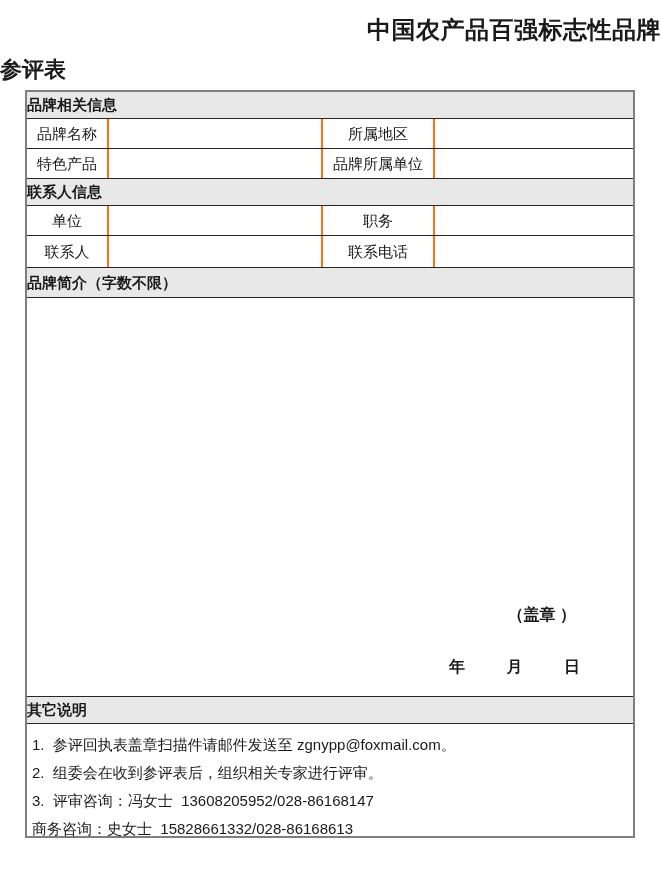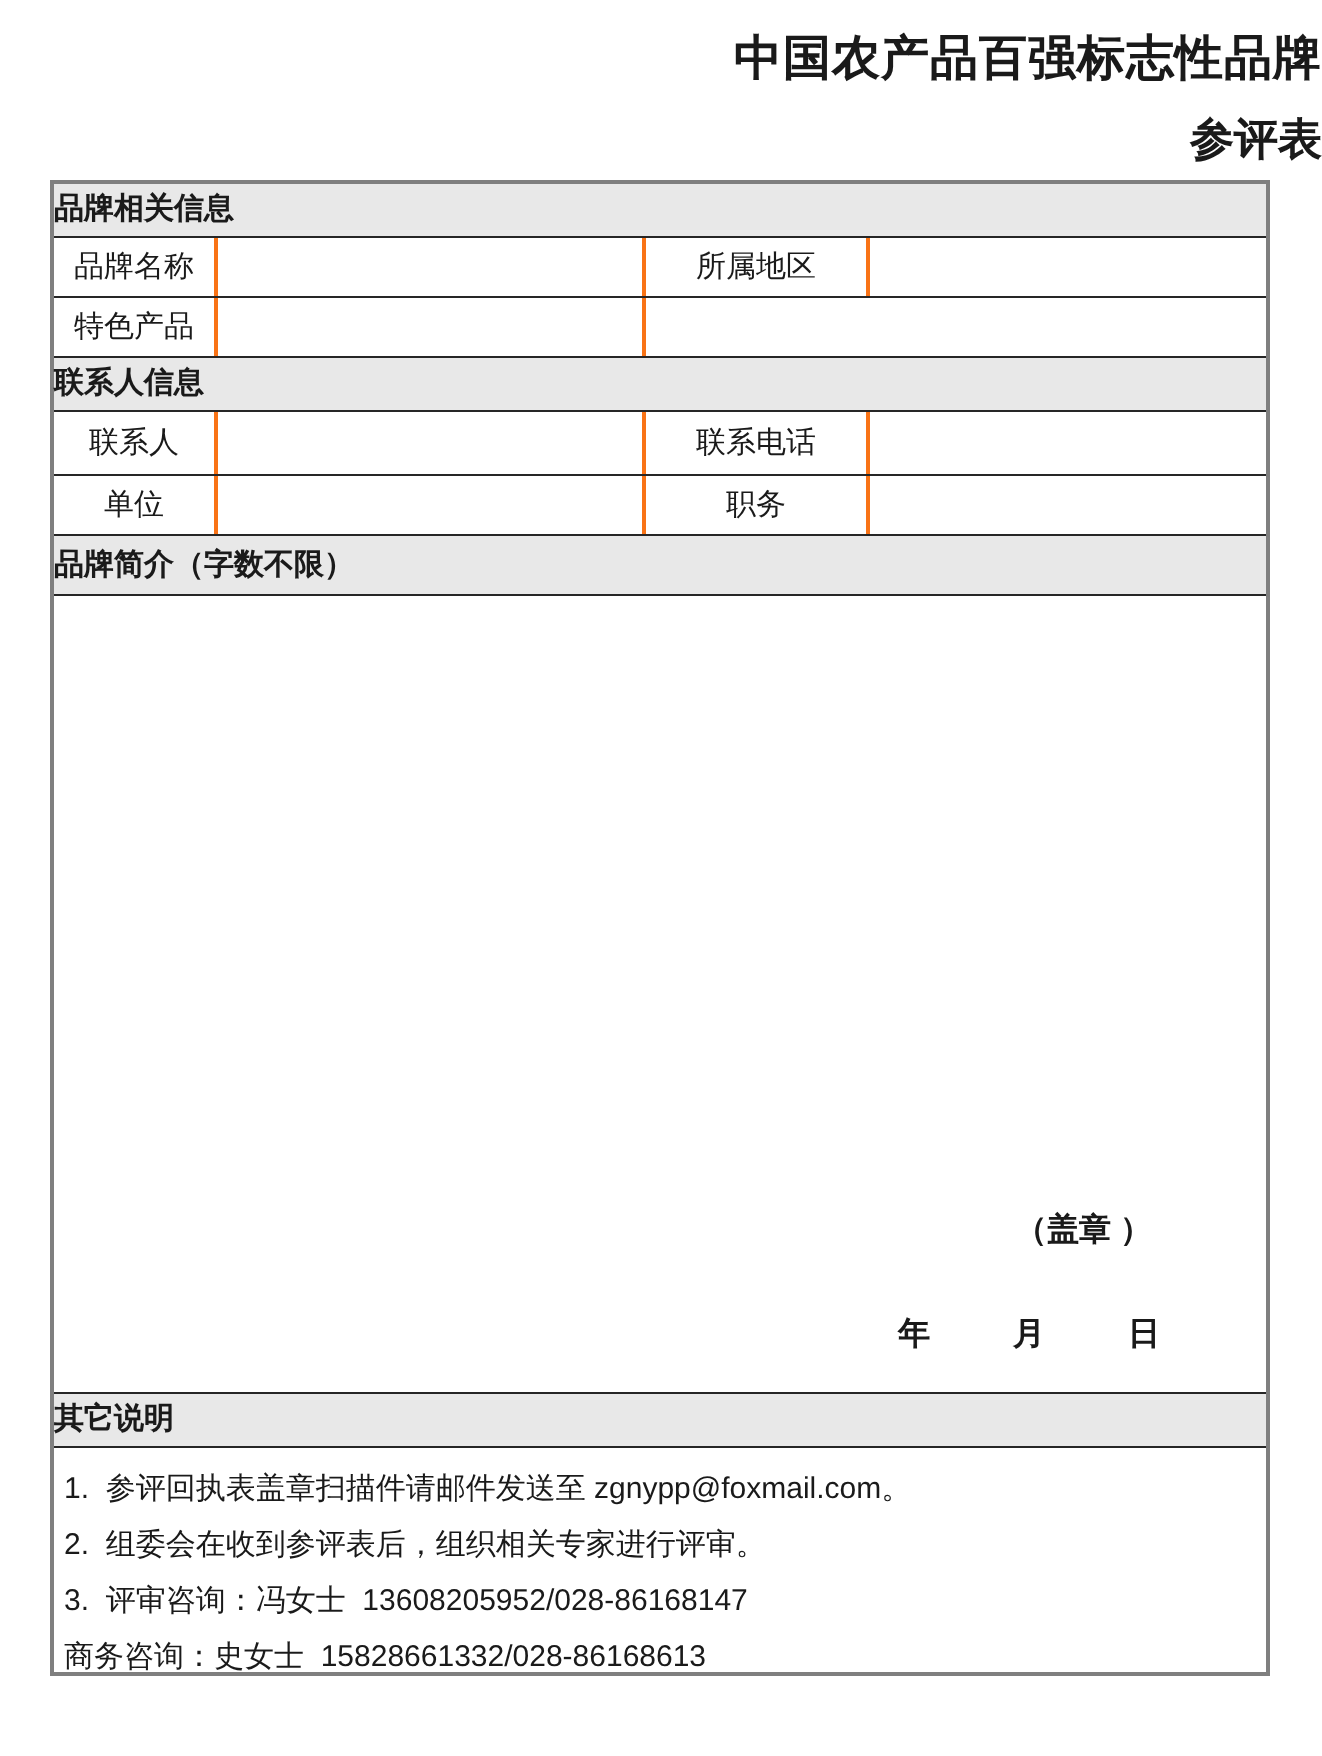--- a/index.html
+++ b/index.html
@@ -15,21 +15,21 @@
   .page-title {
     margin: 16px 0 0 0;
     text-align: right;
     font-size: 24px;
     font-weight: bold;
     letter-spacing: 0.5px;
     line-height: 28px;
   }
   .page-subtitle {
     margin: 13px 0 0 0;
-    text-align: right;
+    text-align: left;
     font-size: 22px;
     font-weight: bold;
     line-height: 26px;
   }
   .form-table {
     position: absolute;
     left: 25px;
     top: 90px;
     width: 610px;
     border: 2px solid #7f7f7f;
@@ -120,36 +120,37 @@
   <div class="field-row">
     <div class="cell label">品牌名称</div>
     <div class="cell input"></div>
     <div class="cell label">所属地区</div>
     <div class="cell input"></div>
   </div>
 
   <div class="field-row">
     <div class="cell label">特色产品</div>
     <div class="cell input"></div>
+    <div class="cell label">品牌所属单位</div>
     <div class="cell input"></div>
   </div>
 
   <div class="section-band">联系人信息</div>
 
+  <div class="field-row">
+    <div class="cell label">单位</div>
+    <div class="cell input"></div>
+    <div class="cell label">职务</div>
+    <div class="cell input"></div>
+  </div>
+
   <div class="field-row" style="height:31px;">
     <div class="cell label" style="line-height:31px;">联系人</div>
     <div class="cell input"></div>
     <div class="cell label" style="line-height:31px;">联系电话</div>
-    <div class="cell input"></div>
-  </div>
-
-  <div class="field-row">
-    <div class="cell label">单位</div>
-    <div class="cell input"></div>
-    <div class="cell label">职务</div>
     <div class="cell input"></div>
   </div>
 
   <div class="section-band" style="height:29px;line-height:29px;">品牌简介（字数不限）</div>
 
   <div class="intro-cell">
     <span></span>
     <div class="seal-line">（盖章 ）</div>
     <div class="date-line">
       <span class="date-part">年</span>

